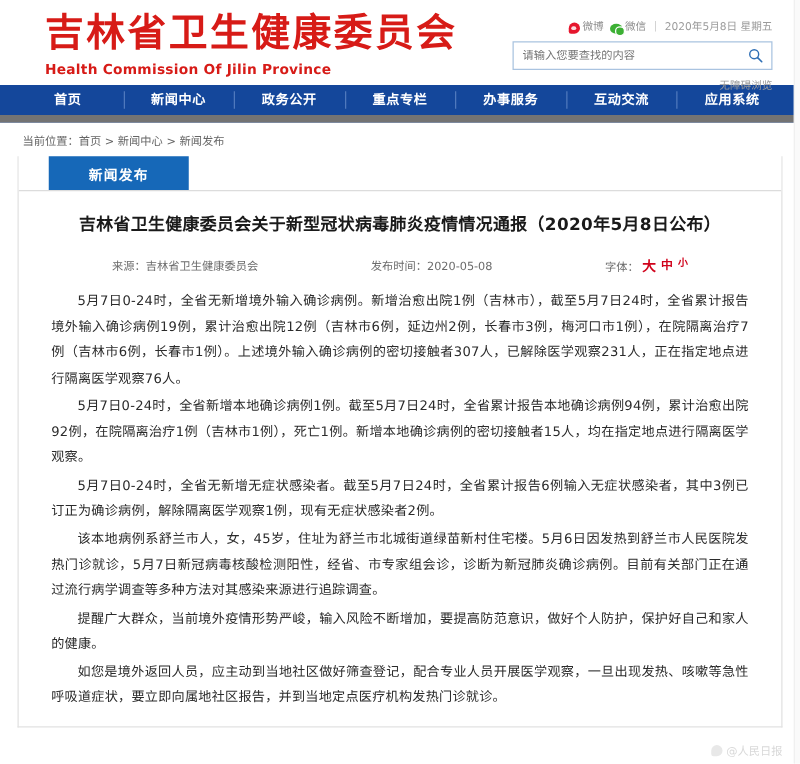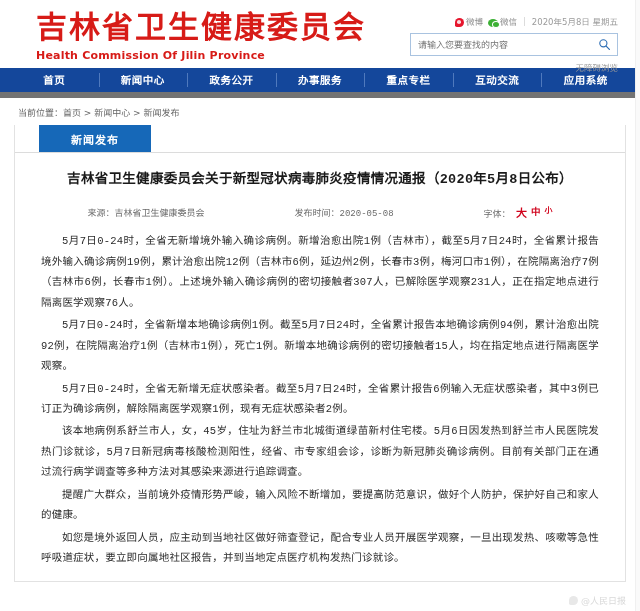--- a/index.html
+++ b/index.html
@@ -214,21 +214,20 @@
     display: flex;
     align-items: center;
     justify-content: center;
     letter-spacing: 1px;
     margin-left: 24px;
   }
   .panel-tabfill { flex: 1; }
 
   .article {
     padding: 17px 26px 10px 26px;
-    font-family: Liberation Mono, monospace;
   }
   .article-title {
     font-size: 13.5px;
     font-weight: bold;
     color: #1a1a1a;
     text-align: center;
     line-height: 1.5;
     letter-spacing: .3px;
     margin: 0 0 14px 0;
   }
@@ -330,22 +329,22 @@
     </div>
 
   </div>
 </div>
 
 <nav class="main-nav">
   <div class="nav-list">
     <a class="nav-item" href="#">首页</a>
     <a class="nav-item" href="#">新闻中心</a>
     <a class="nav-item" href="#">政务公开</a>
+    <a class="nav-item" href="#">重点专栏</a>
     <a class="nav-item" href="#">办事服务</a>
-    <a class="nav-item" href="#">重点专栏</a>
     <a class="nav-item" href="#">互动交流</a>
     <a class="nav-item" href="#">应用系统</a>
   </div>
 </nav>
 
 <div class="breadcrumb">当前位置：首页 &gt; 新闻中心 &gt; 新闻发布</div>
 
 <div class="panel">
 
   <div class="panel-tabbar">

